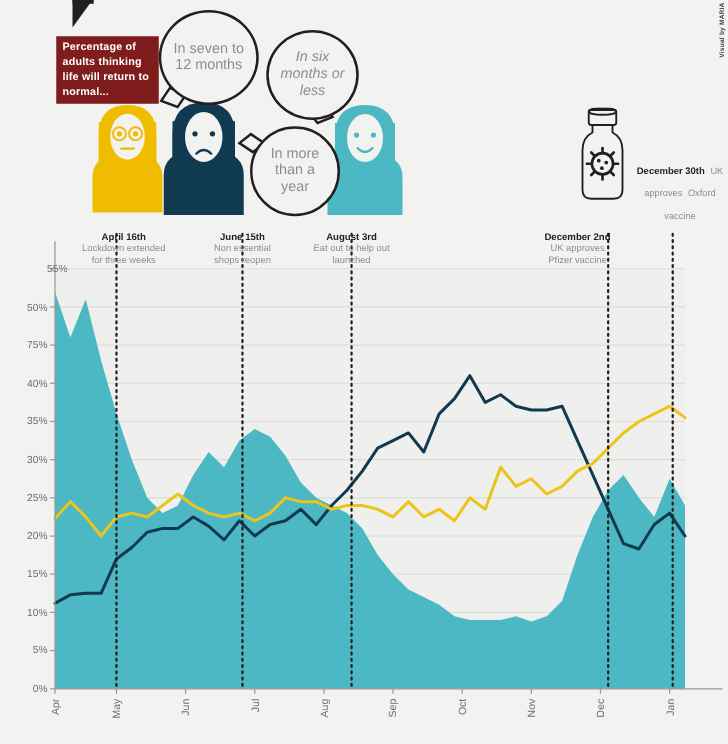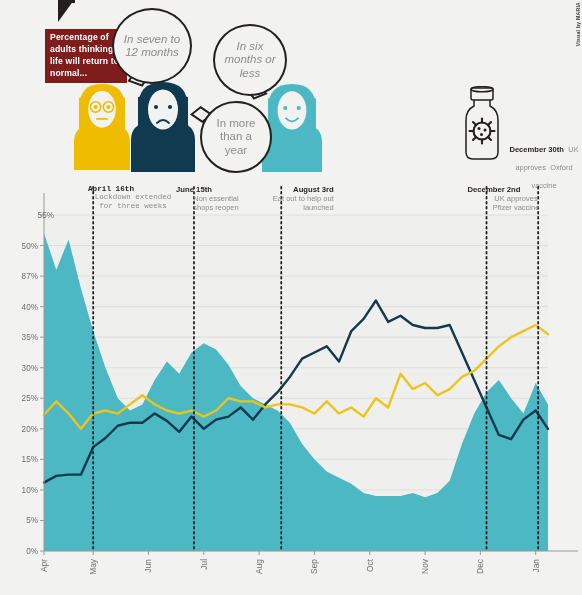--- a/index.html
+++ b/index.html
@@ -56,21 +56,21 @@
     border-radius: 50%;
     background: #f2f2f0;
     color: #8d8d8d;
     display: flex; align-items: center; justify-content: center;
     text-align: center;
     font-size: 11.5px;
     line-height: 1.16;
     z-index: 5;
   }
   .bubble .btxt { display: block; padding: 0 6px; }
-  #bubble-a { left: 112px; top: 8px;  width: 80px; height: 76px; font-style: italic; }
+  #bubble-a { left: 127px; top: 8px;  width: 80px; height: 76px; }
   #bubble-b { left: 213px; top: 24px; width: 74px; height: 72px; font-style: italic; }
   #bubble-c { left: 200px; top: 101px; width: 72px; height: 72px; align-items: center; }
 
   .bubble-tail {
     position: absolute; z-index: 4;
     border: 2.1px solid #231f20;
     background: #f2f2f0;
   }
   #tail-a { left: 131px; top: 71px; width: 16px; height: 14px;
             transform: rotate(20deg) skewX(-14deg); }
@@ -81,39 +81,39 @@
 
   
   .person { position: absolute; z-index: 3; }
 
   
   .vial { position: absolute; left: 461px; top: 86px; width: 42px; height: 76px; }
 
   
   .ann-dec30 {
     position: absolute; left: 508px; top: 126px;
-    text-align: center; width: 72px; margin-top: 12px;
+    text-align: center; width: 72px;
   }
   .ann-dec30 .ah { font-size: 7.6px; font-weight: bold; color: #231f20; }
   .ann-dec30 .as { font-size: 7.4px; color: #8d8d8d; line-height: 1.18; }
 
   
   #chart-wrap {
     position: absolute; left: 0; top: 185px;
     width: 582px; height: 410px;
   }
   .ann {
     position: absolute;
     text-align: center;
     transform: translateX(-50%);
     white-space: nowrap;
     z-index: 6;
   }
   .ann .ah { font-size: 7.7px; font-weight: bold; color: #231f20; display:block; }
-  .ann .as { font-size: 7.5px; color: #8d8d8d; line-height: 1.2; display:block;padding-left:44px; }
+  .ann .as { font-size: 7.5px; color: #8d8d8d; line-height: 1.2; display:block; }
 
   .ytick {
     position: absolute; right: 0; width: 30px;
     text-align: right;
     font-size: 8.2px; color: #6e6e6e;
     transform: translateY(-50%);
   }
   .xtick {
     position: absolute;
     font-size: 8.4px; color: #6e6e6e;
@@ -222,53 +222,53 @@
     <div id="y-axis">
         <div class="ytick" style="top: 366px; left: 8px;">0%</div>
         <div class="ytick" style="top: 335.455px; left: 8px;">5%</div>
         <div class="ytick" style="top: 304.909px; left: 8px;">10%</div>
         <div class="ytick" style="top: 274.364px; left: 8px;">15%</div>
         <div class="ytick" style="top: 243.818px; left: 8px;">20%</div>
         <div class="ytick" style="top: 213.273px; left: 8px;">25%</div>
         <div class="ytick" style="top: 182.727px; left: 8px;">30%</div>
         <div class="ytick" style="top: 152.182px; left: 8px;">35%</div>
         <div class="ytick" style="top: 121.636px; left: 8px;">40%</div>
-        <div class="ytick" style="top: 91.0909px; left: 8px;">87%</div>
+        <div class="ytick" style="top: 91.0909px; left: 8px;">75%</div>
         <div class="ytick" style="top: 60.5455px; left: 8px;">50%</div>
         <div class="ytick" style="top: 30px; left: 24px;">55%</div>
       </div>
     <div id="x-axis">
         <div class="xtick" style="left: 39px; top: 374px;">Apr</div>
         <div class="xtick" style="left: 88.1707px; top: 374px;">May</div>
         <div class="xtick" style="left: 143.488px; top: 374px;">Jun</div>
         <div class="xtick" style="left: 198.805px; top: 374px;">Jul</div>
         <div class="xtick" style="left: 254.122px; top: 374px;">Aug</div>
         <div class="xtick" style="left: 309.439px; top: 374px;">Sep</div>
         <div class="xtick" style="left: 364.756px; top: 374px;">Oct</div>
         <div class="xtick" style="left: 420.073px; top: 374px;">Nov</div>
         <div class="xtick" style="left: 475.39px; top: 374px;">Dec</div>
         <div class="xtick" style="left: 530.707px; top: 374px;">Jan</div>
       </div>
     <div id="annotations">
-        <div class="ann" style="left: 111px; top: 0px; font-family: Liberation Mono, monospace;">
+        <div class="ann" style="left: 99px; top: 0px;">
           <span class="ah">April 16th</span>
           <span class="as">Lockdown extended</span>
           <span class="as">for three weeks</span>
         </div>
         <div class="ann" style="left: 193.971px; top: 0px;">
           <span class="ah">June 15th</span>
           <span class="as">Non essential</span>
           <span class="as">shops reopen</span>
         </div>
-        <div class="ann" style="left: 281.249px; top: 0px; text-align: right;">
+        <div class="ann" style="left: 281.249px; top: 0px;">
           <span class="ah">August 3rd</span>
           <span class="as">Eat out to help out</span>
           <span class="as">launched</span>
         </div>
-        <div class="ann" style="left: 494px; top: 0px;">
+        <div class="ann" style="left: 462px; top: 0px;">
           <span class="ah">December 2nd</span>
           <span class="as">UK approves</span>
           <span class="as">Pfizer vaccine</span>
         </div>
       </div>
     <svg id="plot" width="582" height="410">
         <rect x="44" y="30" width="504" height="336" fill="#efefed"></rect>
         <line x1="44" y1="366" x2="548" y2="366" stroke="#dcdcd8" stroke-width="0.9"></line>
         <line x1="44" y1="335.45454545454544" x2="548" y2="335.45454545454544" stroke="#dcdcd8" stroke-width="0.9"></line>
         <line x1="44" y1="304.9090909090909" x2="548" y2="304.9090909090909" stroke="#dcdcd8" stroke-width="0.9"></line>

